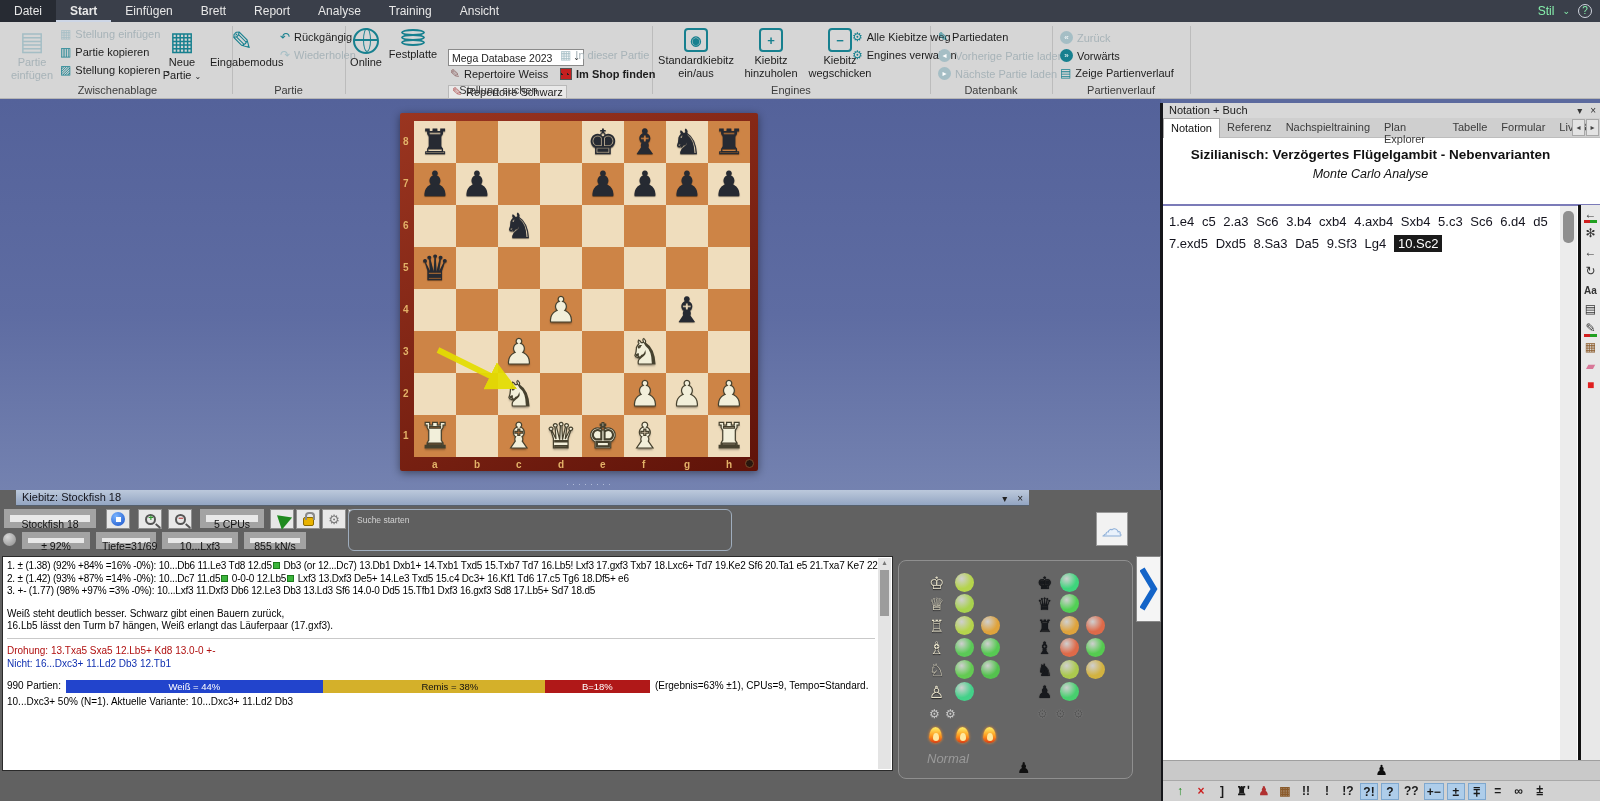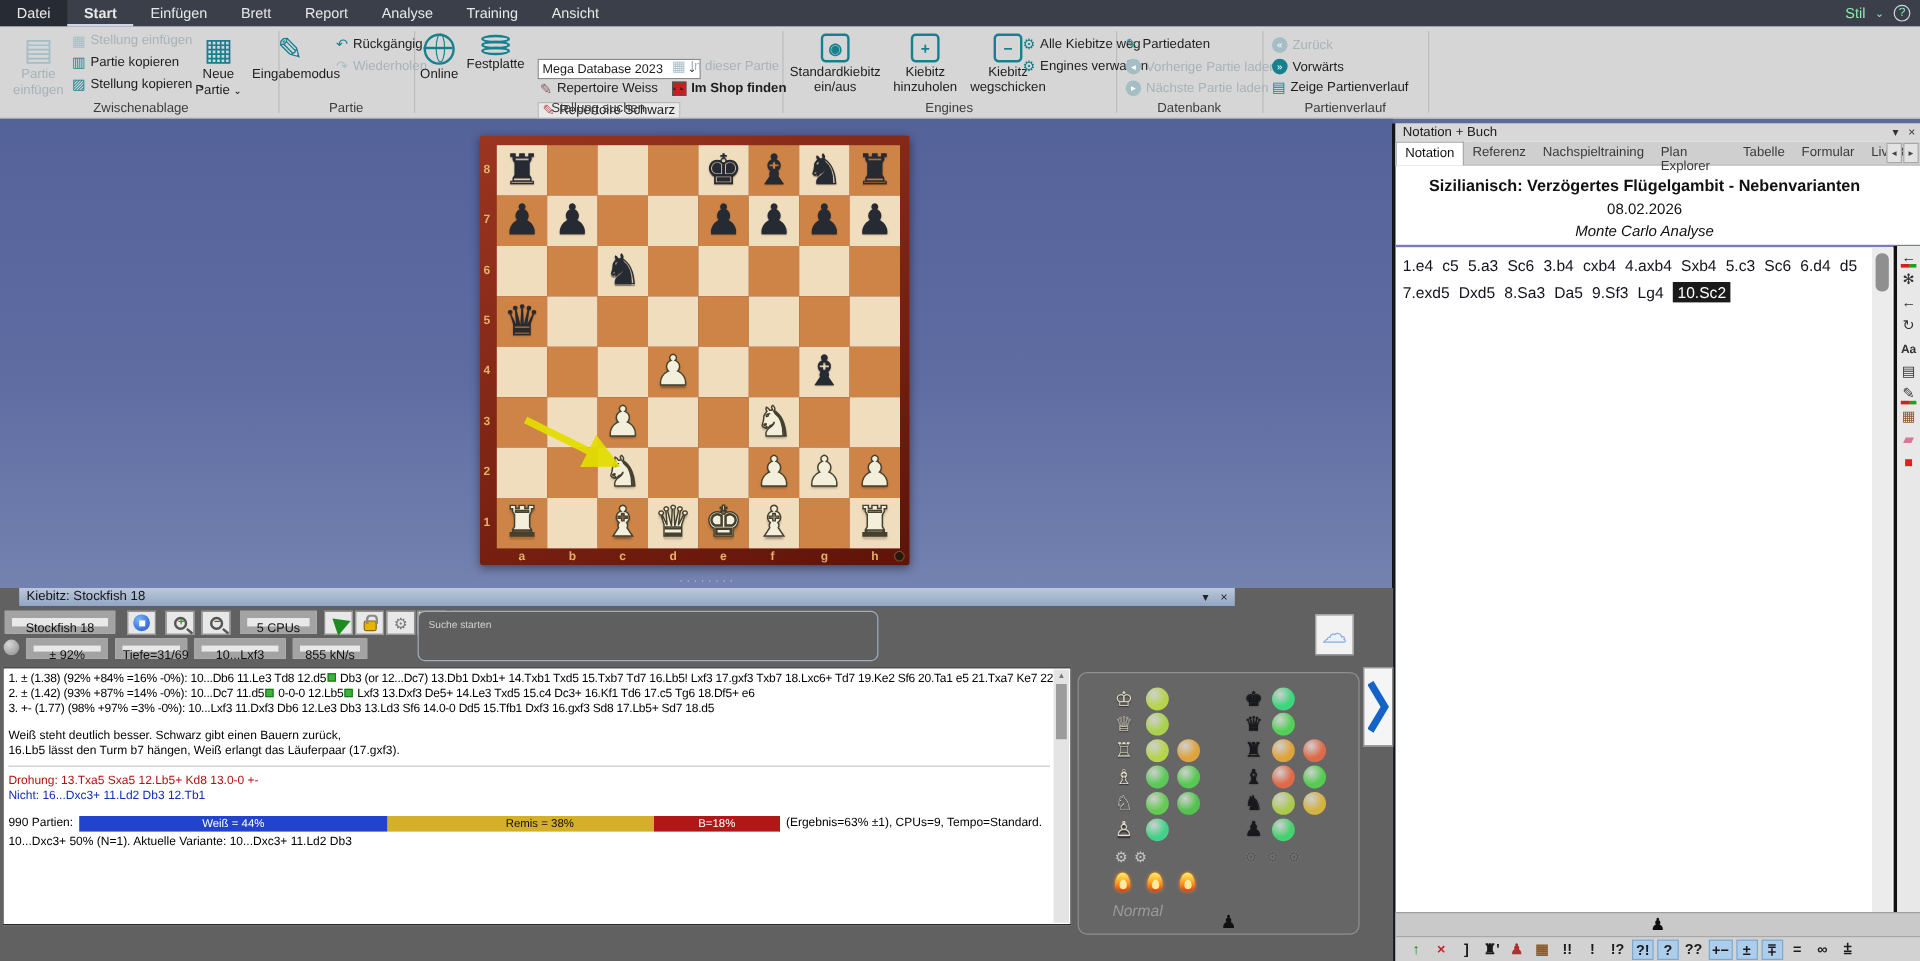--- a/index.html
+++ b/index.html
@@ -515,26 +515,25 @@
         <span class="rtab">Tabelle</span>
         <span class="rtab">Formular</span>
         <span class="rtab">LiveBu</span>
       </div>
     <div id="rp-tab-arrows">
       <span>◂</span>
       <span>▸</span>
     </div>
     <div id="rp-gameheader">
       <div id="rp-title">Sizilianisch: Verzögertes Flügelgambit - Nebenvarianten</div>
-      <div id="rp-date">08.02.2026</div>
       <div id="rp-sub">Monte Carlo Analyse</div>
     </div>
     <div id="rp-rule"></div>
     <div id="rp-moves">
-      <div>1.e4 c5 5.a3 Sc6 3.b4 cxb4 4.axb4 Sxb4 5.c3 Sc6 6.d4 d5</div>
+      <div>1.e4 c5 2.a3 Sc6 3.b4 cxb4 4.axb4 Sxb4 5.c3 Sc6 6.d4 d5</div>
       <div><span>7.exd5 Dxd5 8.Sa3 Da5 9.Sf3 Lg4 </span><span class="curmove">10.Sc2</span></div>
     </div>
     <div id="rp-scroll">
       <div class="thumb"></div>
 
     </div>
     <div id="rp-strip-divider"></div>
     <div id="rp-strip">
         <div class="strip-ic"><span>←</span><span class="ubar"></span></div>
         <div class="strip-ic"><span>✻</span></div>

